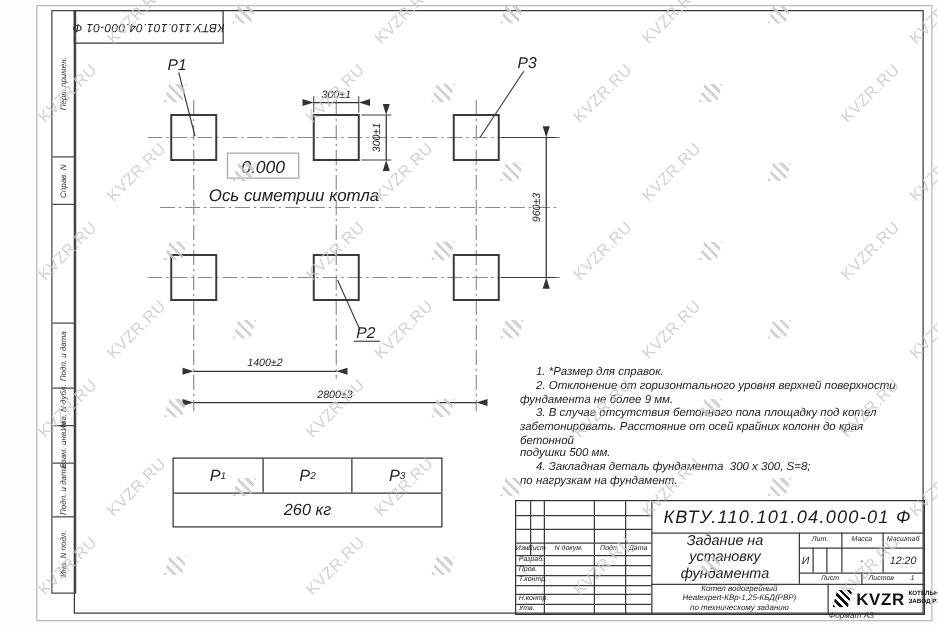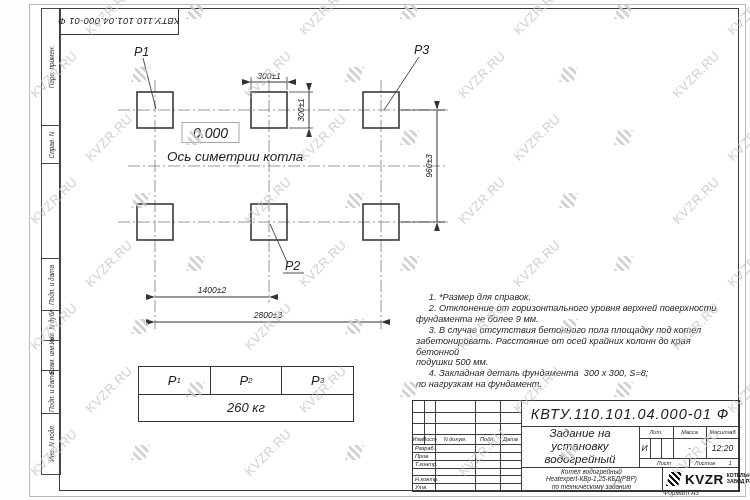--- a/index.html
+++ b/index.html
@@ -233,21 +233,21 @@
     <div class="tb-cell tb-row-label" style="left:0;top:50.8px;width:22px;height:8px;">Пров.</div>
     <div class="tb-cell tb-row-label" style="left:0;top:58.7px;width:22px;height:8px;">Т.контр.</div>
     <div class="tb-cell tb-row-label" style="left:0;top:74.3px;width:22px;height:8px;">Н.контр.</div>
     <div class="tb-cell tb-row-label" style="left:0;top:82.2px;width:22px;height:8px;">Утв.</div>
 
     <div class="tb-cell tb-doc" style="left:108px;top:0;width:218px;height:25px;">КВТУ.110.101.04.000-01  Ф</div>
 
     <div class="tb-cell tb-title" style="left:108px;top:25px;width:118px;height:41px;">
       <div>Задание на</div>
       <div>установку</div>
-      <div>водогрейный</div>
+      <div>фундамента</div>
     </div>
 
     <div class="tb-cell tb-subject" style="left:108px;top:66px;width:141px;height:24px;">
       <div>Котел водогрейный</div>
       <div>Heatexpert-КВр-1,25-КБД(РВР)</div>
       <div>по техническому заданию</div>
     </div>
 
     <div class="tb-cell tb-small" style="left:226px;top:25px;width:34px;height:12px;">Лит.</div>
     <div class="tb-cell tb-small" style="left:260px;top:25px;width:33px;height:12px;">Масса</div>

